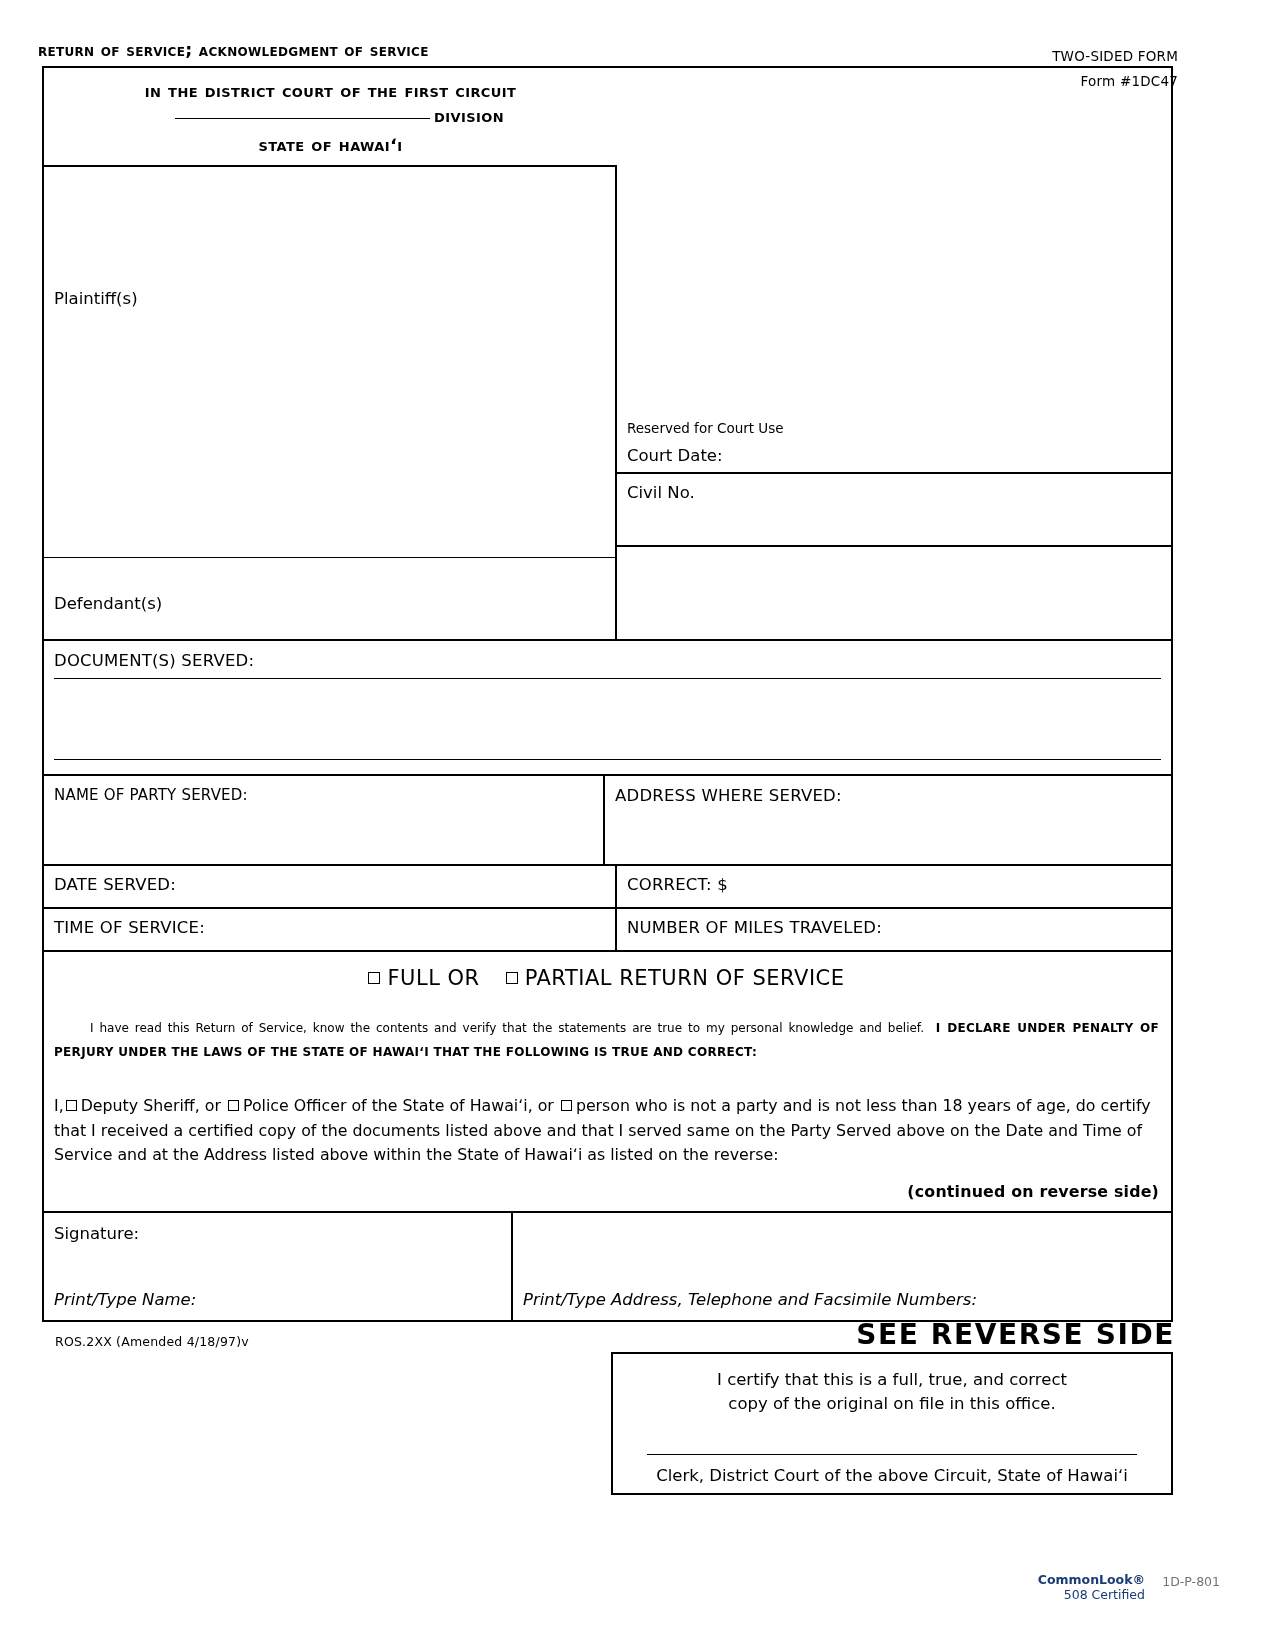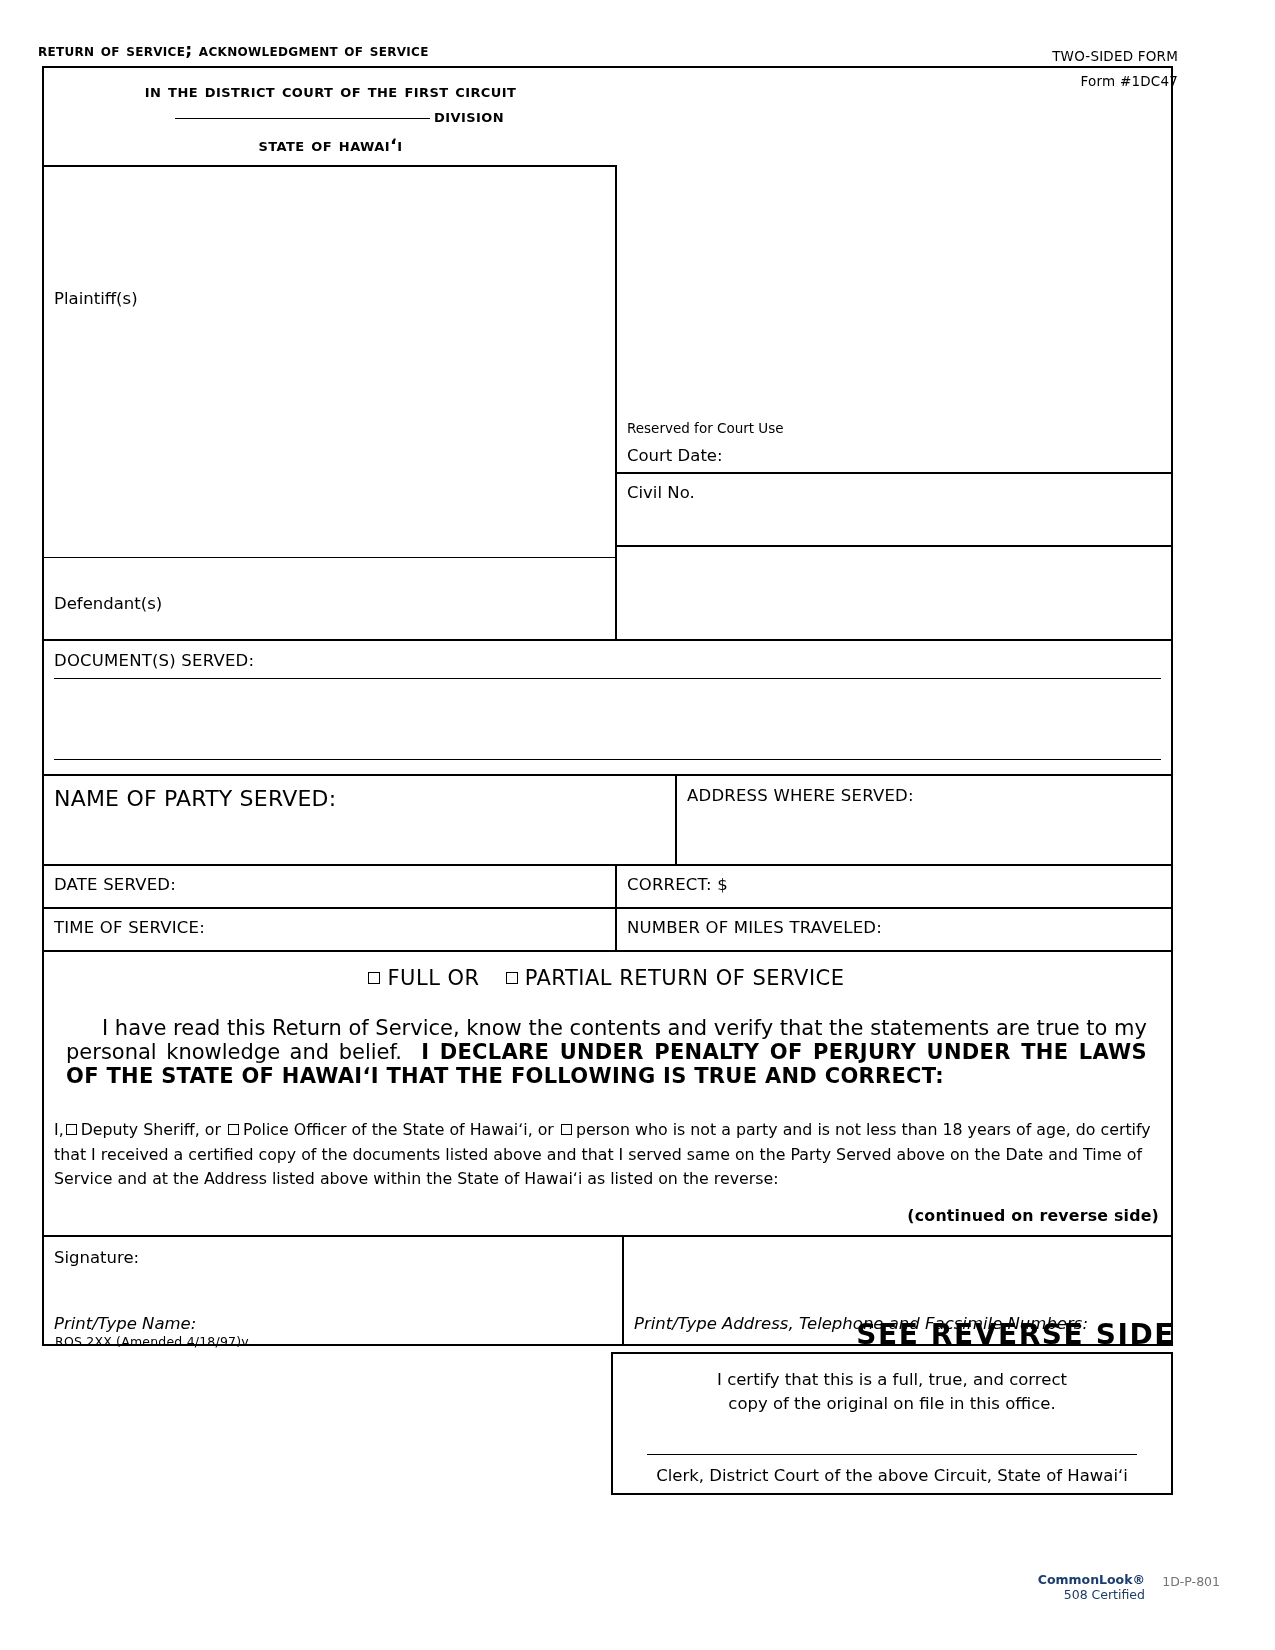--- a/index.html
+++ b/index.html
@@ -180,25 +180,25 @@
     border-top: 1.2px solid #000;
   }
 
   
   .row2 {
     display: flex;
     border-bottom: 2.2px solid #000;
     height: 88px;
   }
   .row2 .c1 {
-    width: 633px;
+    width: 561px;
     box-sizing: border-box;
     border-right: 2.2px solid #000;
     padding: 10px 0 0 10px;
-    font-size: 22px;
+    font-size: 15px;
     letter-spacing: 0.2px;
   }
   .row2 .c2 {
     flex: 1;
     padding: 10px 0 0 10px;
     font-size: 16.5px;
     letter-spacing: 0.2px;
   }
 
   .rowline {
@@ -244,24 +244,24 @@
   }
   .cb-sm {
     display: inline-block;
     width: 11px; height: 11px;
     border: 1.4px solid #000;
     margin: 0 4px 0 2px;
     vertical-align: 0px;
     box-sizing: border-box;
   }
   .decl-p {
-    font-size: 21px;
+    font-size: 12px;
     line-height: 24px;
     text-align: justify;
-    margin: 12px;
+    margin: 0;
   }
   .decl-p b { font-weight: bold; letter-spacing: 0.3px; }
   .decl-indent { display:inline-block; width: 36px; }
   .certify-p {
     font-size: 15.8px;
     line-height: 24.5px;
     margin: 30px 0 0 0;
   }
   .contd {
     text-align: right;
@@ -270,21 +270,21 @@
     margin-top: 14px;
     letter-spacing: 0.2px;
   }
 
   
   .sigrow {
     display: flex;
     height: 107px;
   }
   .sigrow .c1 {
-    width: 580px;
+    width: 469px;
     box-sizing: border-box;
     border-right: 2.2px solid #000;
     position: relative;
   }
   .sigrow .c2 {
     flex: 1;
     position: relative;
   }
   .sig-lbl {
     position: absolute;

